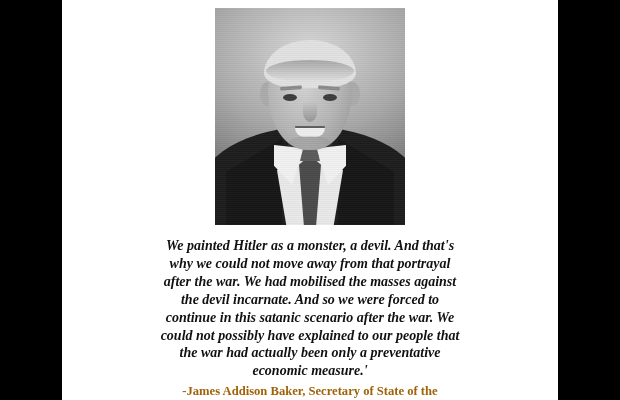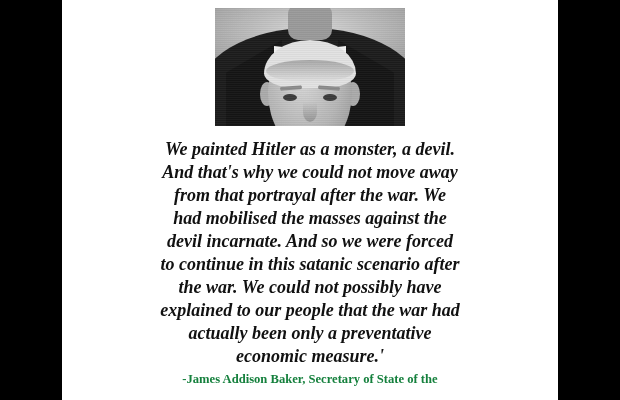--- a/index.html
+++ b/index.html
@@ -233,28 +233,28 @@
     pointer-events: none;
   }
   .quote {
     width: 300px;
     margin: 12px auto 0 auto;
     text-align: center;
     color: #111;
     font-family: "Liberation Serif", serif;
     font-style: italic;
     font-weight: bold;
-    font-size: 18px;
+    font-size: 14px;
     line-height: 1.28;
   }
   .attribution {
     width: 320px;
-    margin: 4px auto 12px auto;
+    margin: 4px auto 0 auto;
     text-align: center;
-    color: #15803d;
+    color: #a16207;
     font-family: "Liberation Serif", serif;
     font-weight: bold;
     font-size: 12.6px;
     line-height: 1.25;
   }
   .attr-line2 {
     display: block;
   }
 </style>
 </head>

